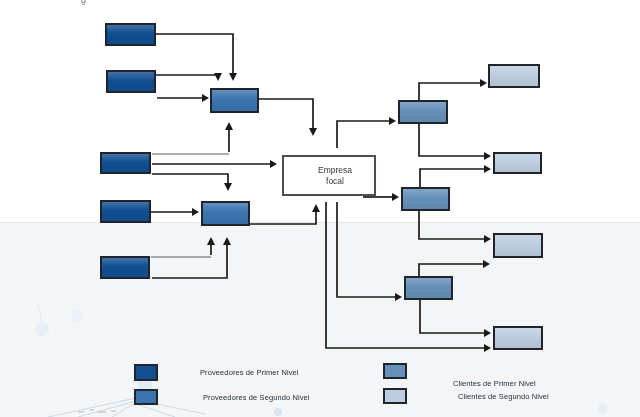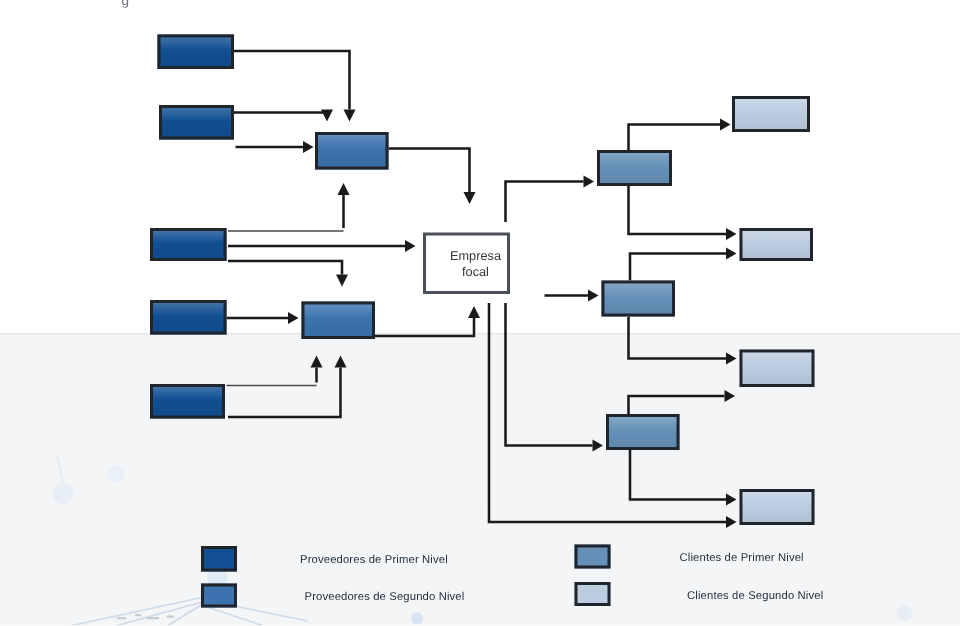--- a/index.html
+++ b/index.html
@@ -3,21 +3,21 @@
 <meta charset="utf-8">
 <style>
   html,body{margin:0;padding:0;}
   body{font-family:"Liberation Sans",sans-serif;}
   .stage{position:relative;width:640px;height:417px;overflow:hidden;background:#ffffff;}
   .bg-top{position:absolute;left:0;top:0;width:640px;height:222px;}
   .bg-bottom{position:absolute;left:0;top:222px;width:640px;height:195px;border-top:1px solid rgba(120,130,145,0.12);}
   svg{position:absolute;left:0;top:0;}
   .node{position:absolute;border:2px solid #20252c;box-sizing:border-box;}
   .node::after{content:"";position:absolute;inset:0;background:linear-gradient(180deg,rgba(255,255,255,.20),rgba(255,255,255,0) 45%,rgba(0,0,0,.06));}
-  .focal{position:absolute;left:282px;top:155px;width:58px;height:41px;background:#ffffff;
+  .focal{position:absolute;left:282px;top:155px;width:94px;height:41px;background:#ffffff;
          border:2px solid #4a4f57;box-sizing:border-box;display:flex;align-items:center;justify-content:center;padding-left:12px;}
   .focal-label{display:block;width:44px;text-align:center;font-size:8.5px;line-height:1.2;color:#343434;}
   .legend-swatch{position:absolute;width:24px;height:16px;border:2px solid #20252c;box-sizing:border-box;}
   .legend-label{position:absolute;font-size:7.5px;color:#22303e;white-space:nowrap;letter-spacing:0.1px;padding-left:32px;}
   .artifact-g{position:absolute;left:81px;top:-5px;font-size:9px;color:#6b6f76;}
 </style>
 </head>
 <body>
 
 <div class="stage">
@@ -121,18 +121,18 @@
   <div class="node" style="left: 493px; top: 326px; width: 50px; height: 24px; background-color: rgb(188, 205, 224);"></div>
 
   <div>
     <div class="legend-swatch" style="left: 134px; top: 364px; height: 17px; background-color: rgb(17, 79, 146);"></div>
     <div class="legend-label" style="left:168px;top:368px;">Proveedores de Primer Nivel</div>
 
     <div class="legend-swatch" style="left: 134px; top: 389px; background-color: rgb(59, 115, 174);"></div>
     <div class="legend-label" style="left:171px;top:393px;text-align:right;">Proveedores de Segundo Nivel</div>
 
     <div class="legend-swatch" style="left: 383px; top: 363px; background-color: rgb(101, 144, 184);"></div>
-    <div class="legend-label" style="left:421px;top:367px;text-align:right;">Clientes de Primer Nivel</div>
+    <div class="legend-label" style="left:421px;top:379px;text-align:right;">Clientes de Primer Nivel</div>
 
     <div class="legend-swatch" style="left: 383px; top: 388px; background-color: rgb(188, 205, 224);"></div>
     <div class="legend-label" style="left:426px;top:392px;">Clientes de Segundo Nivel</div>
   </div>
 </div>
 
 </body></html>

